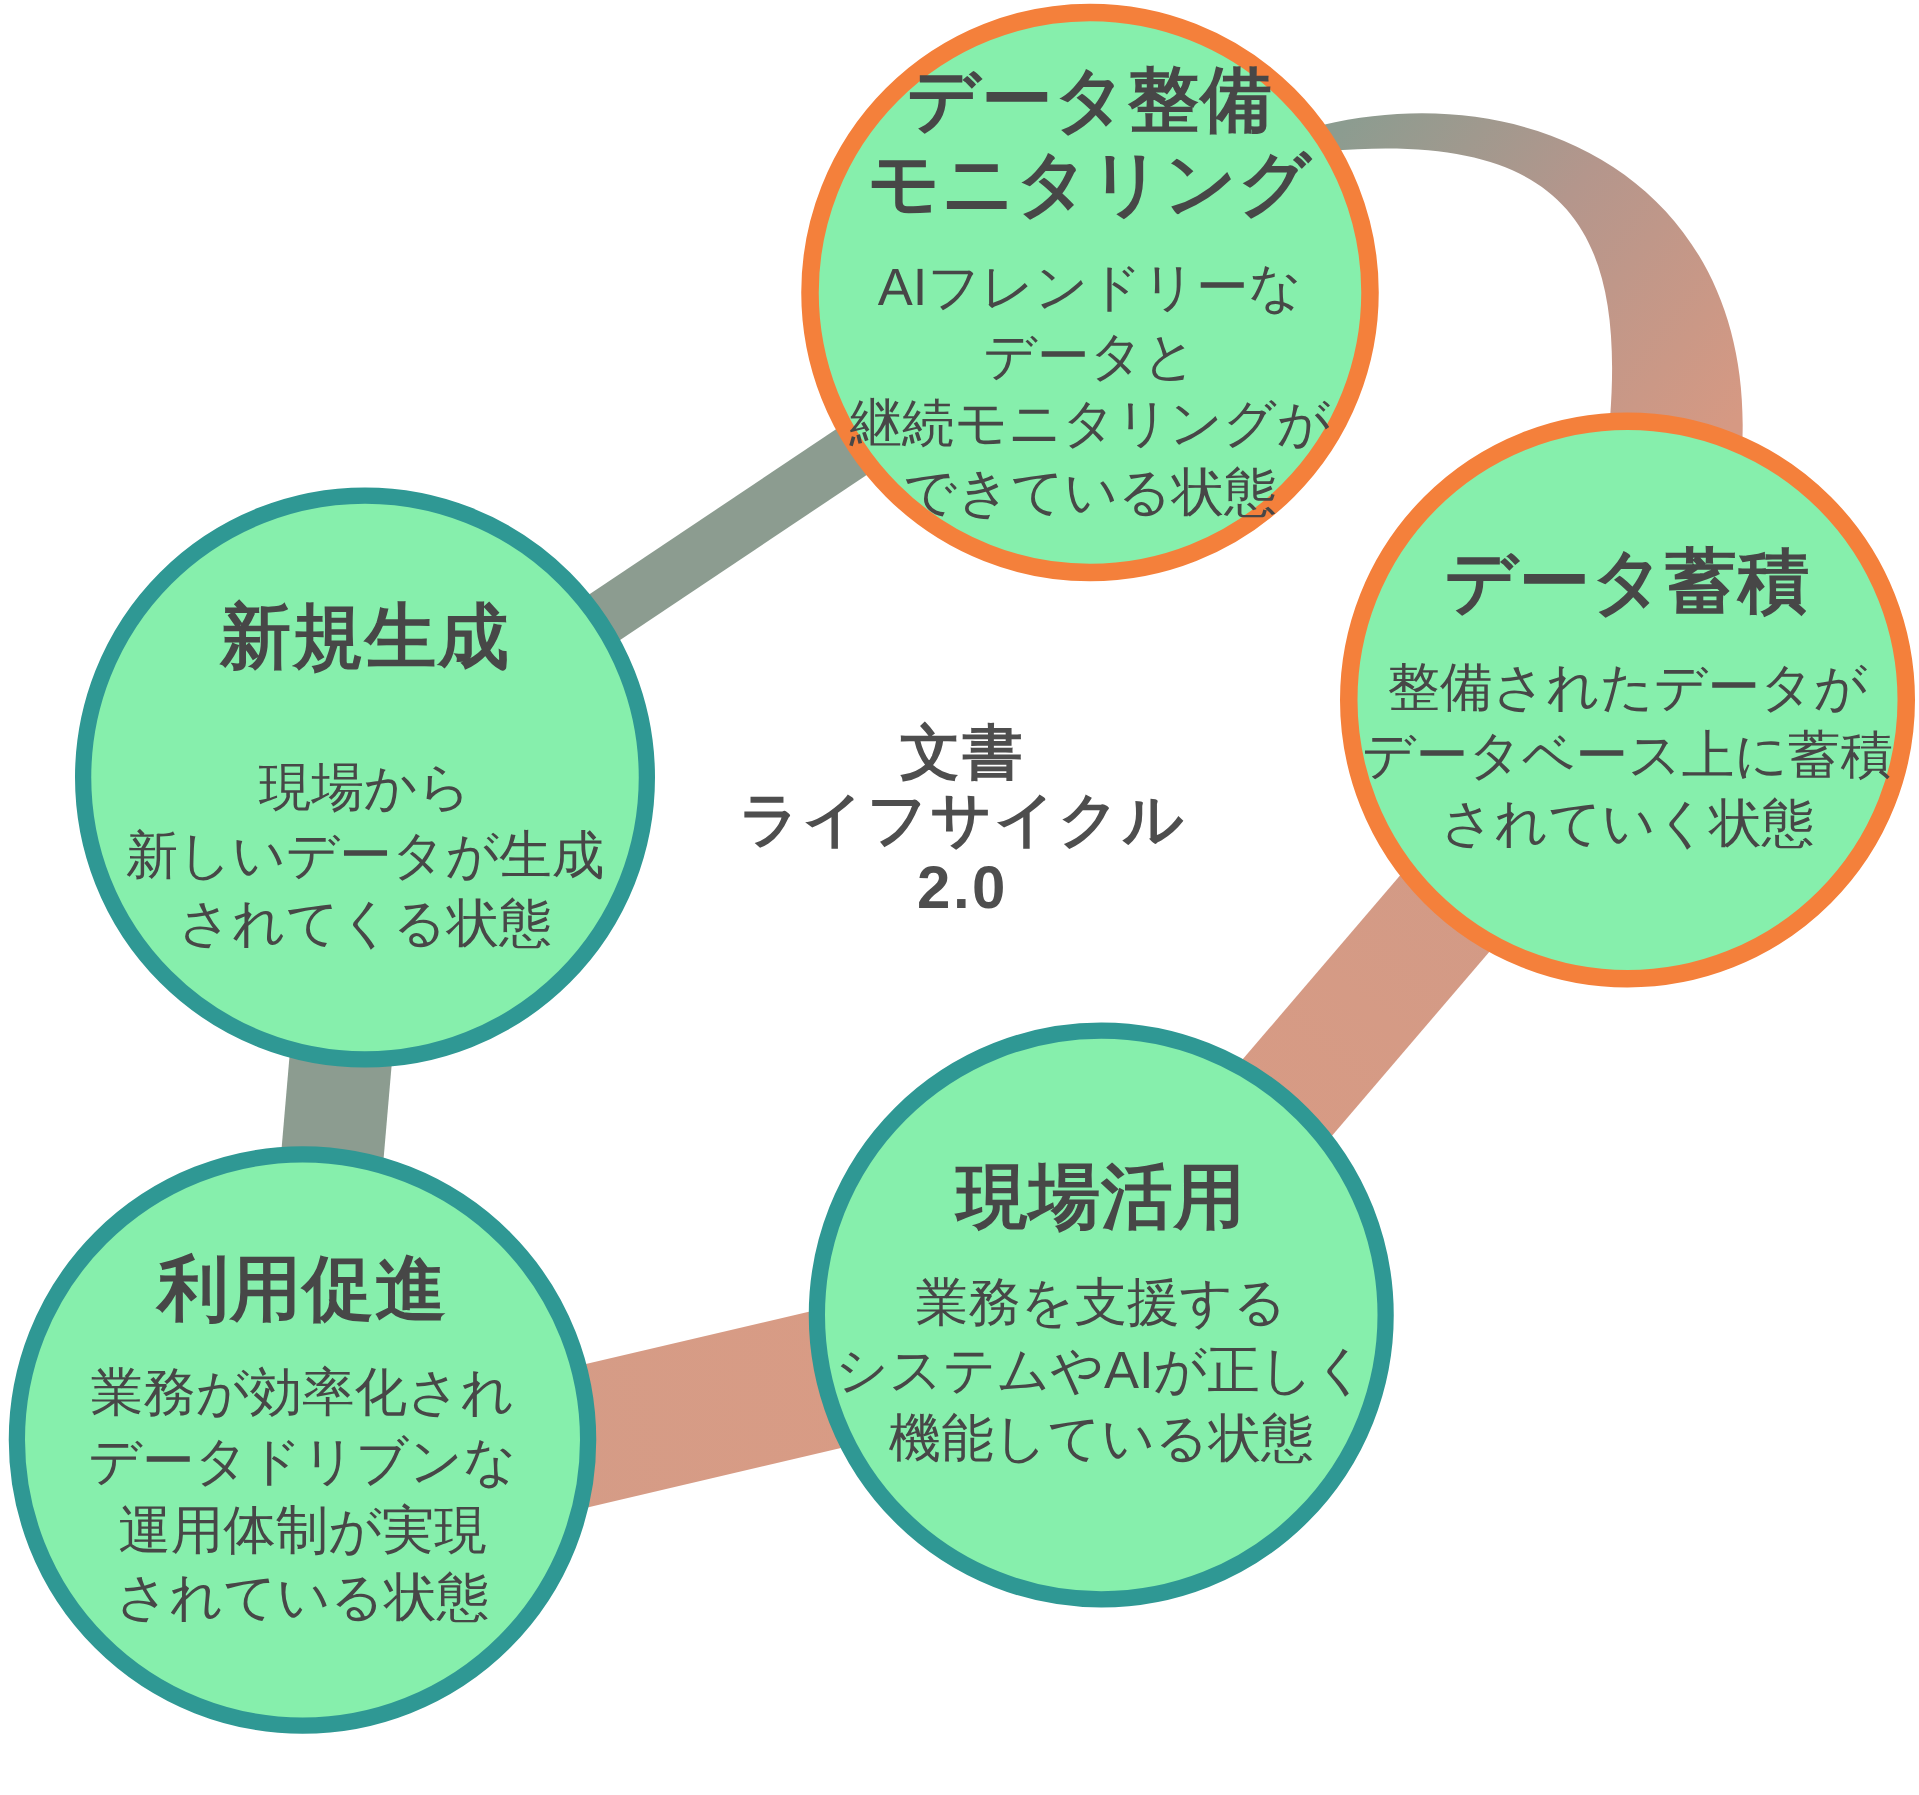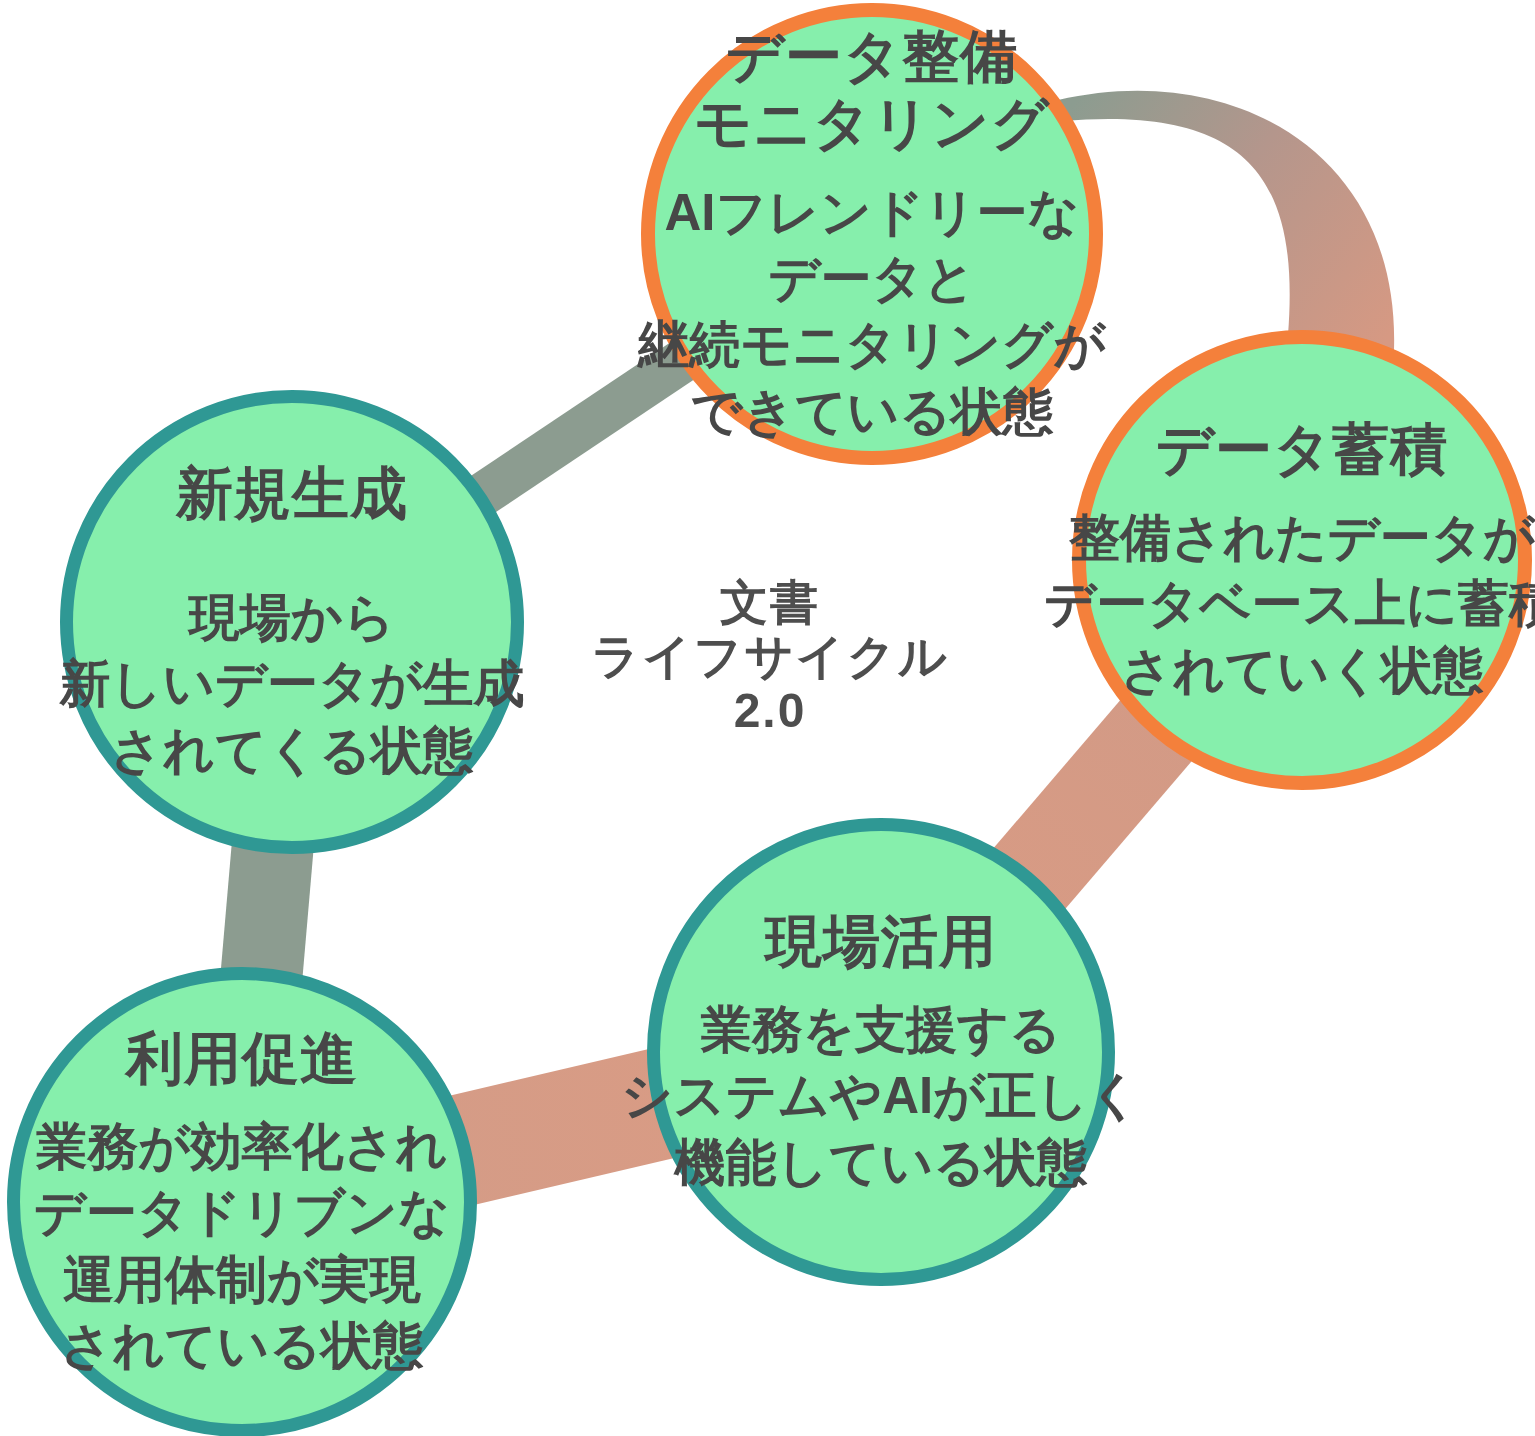--- a/index.html
+++ b/index.html
@@ -28,22 +28,22 @@
   .node.teal   { border: 13px solid var(--teal-border, #2F9894); }
   .node-title {
     font-weight: 800;
     font-size: 57px;
     line-height: 1.18;
     letter-spacing: 1px;
     color: var(--text-dark, #474747);
   }
   .node-body {
     margin-top: 22px;
-    font-weight: 700;
-    font-size: 51px;
+    font-weight: 400;
+    font-size: 42px;
     line-height: 1.3;
     color: var(--text-dark, #474747);
     white-space: nowrap;
   }
   .center-title {
     position: absolute;
     left: 490px;
     top: 576px;
     width: 560px;
     text-align: center;
@@ -122,21 +122,21 @@
     <div class="node-title">
       <div>現場活用</div>
     </div>
     <div class="node-body">
       <div>業務を支援する</div>
       <div>システムやAIが正しく</div>
       <div>機能している状態</div>
     </div>
   </div>
 
-  <div class="node teal" style="left:7px; top:967px; width:470px; height:470px;">
+  <div class="node teal" style="left:7px; top:917px; width:470px; height:470px;">
     <div class="node-title">
       <div>利用促進</div>
     </div>
     <div class="node-body">
       <div>業務が効率化され</div>
       <div>データドリブンな</div>
       <div>運用体制が実現</div>
       <div>されている状態</div>
     </div>
   </div>

